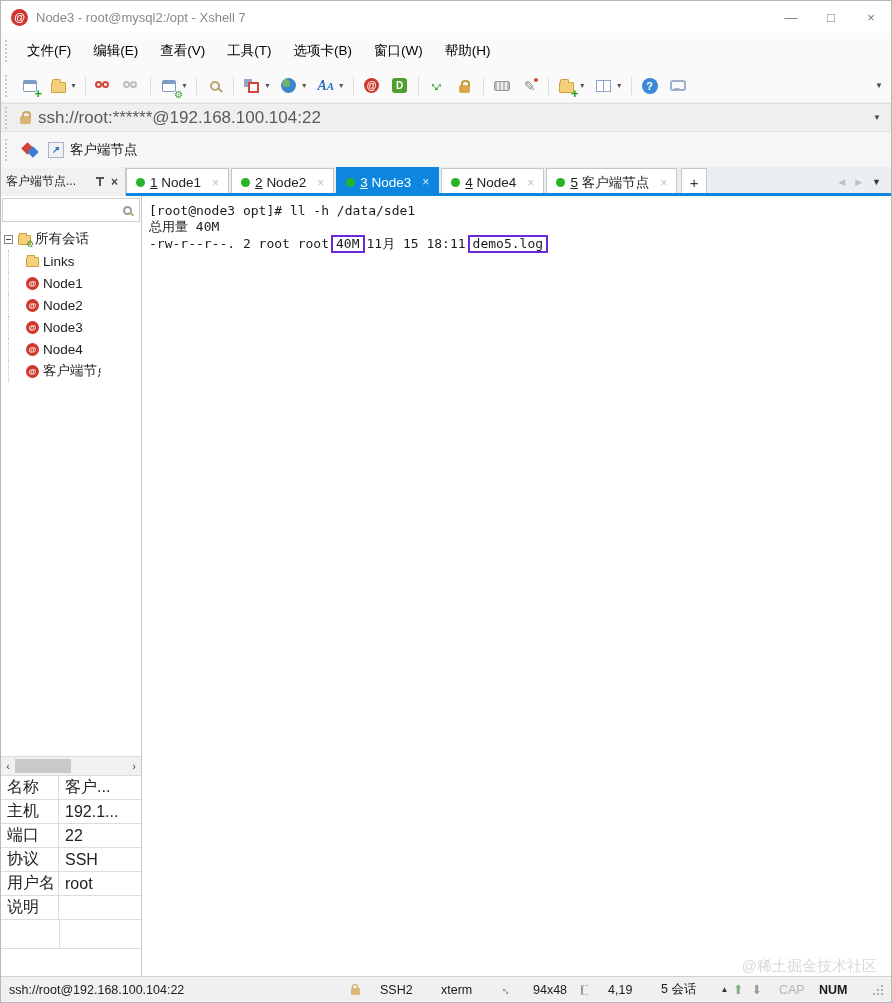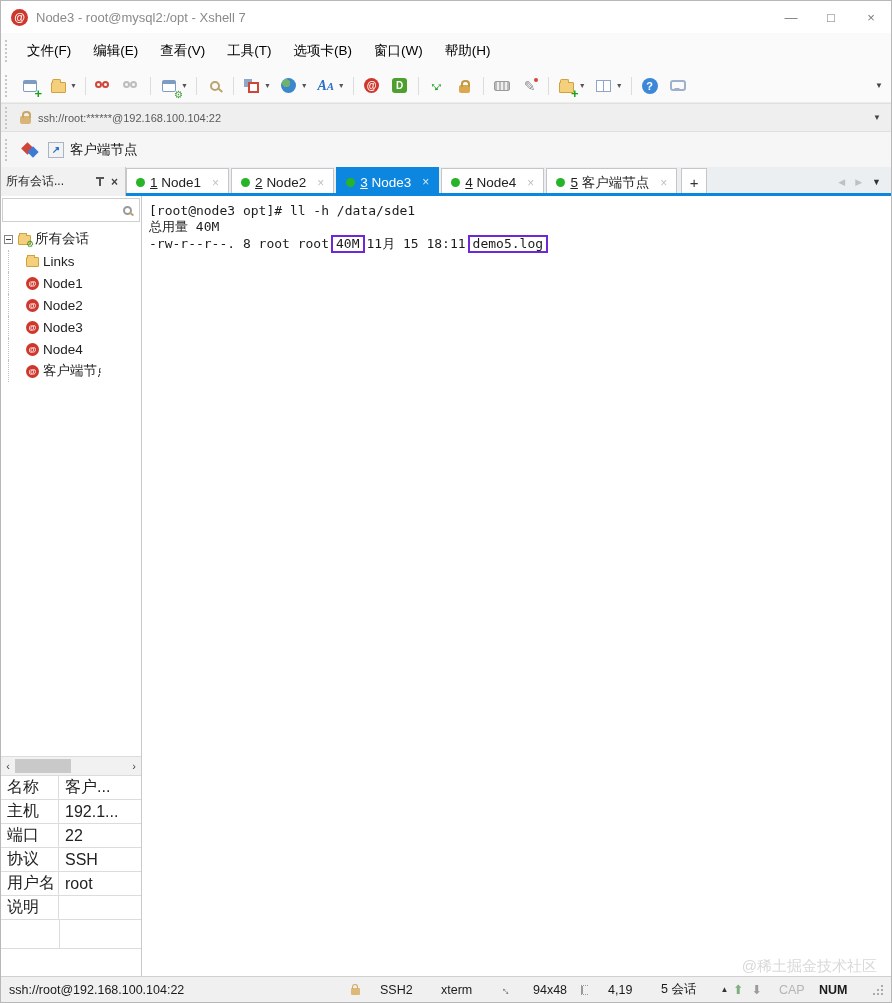--- a/index.html
+++ b/index.html
@@ -98,21 +98,21 @@
              border:3px solid transparent; border-top-color:#9fb0cc; }
   .tb-right { margin-left:auto; padding-right:8px; color:#444; font-size:8px; }
 
   
   .addressbar { height:29px; background:#efefef; border-top:1px solid #e0e0e0;
                 border-bottom:1px solid #e0e0e0; display:flex; align-items:center; flex:none; }
   .addr-lock { width:11px; height:8px; background:#d8b576; border-radius:2px; position:relative;
                margin:4px 7px 0 4px; flex:none; }
   .addr-lock::before { content:""; position:absolute; top:-5px; left:2px; width:5px; height:5px;
                border:2px solid #c9a765; border-bottom:none; border-radius:4px 4px 0 0; }
-  .addr-text { color:#5a5a5a; font-size:11px; flex:1; }
+  .addr-text { color:#5a5a5a; font-size:17px; flex:1; }
   .addr-dd { color:#444; font-size:8px; padding:0 10px; }
 
   
   .quicklaunch { height:35px; background:#f6f6f6; display:flex; align-items:center; flex:none; }
   .flag-ic { width:18px; height:16px; position:relative; margin:0 8px 0 6px; }
   .flag-ic::before { content:""; position:absolute; left:1px; top:2px; width:9px; height:9px;
                background:#d0453a; transform:rotate(45deg); }
   .flag-ic::after { content:""; position:absolute; left:7px; top:6px; width:8px; height:8px;
                background:#3d7bd0; transform:rotate(45deg); }
   .shortcut-ic { width:16px; height:16px; background:#f2f2f2; border:1px solid #aab4c4;
@@ -385,21 +385,21 @@
 
   <div class="quicklaunch">
     <span class="grip"></span>
     <span class="flag-ic"></span>
     <span class="shortcut-ic"></span>
     <span class="ql-label">客户端节点</span>
   </div>
 
   <div class="tabrow">
     <div class="side-header">
-      <span class="side-header-title">所有会话...</span>
+      <span class="side-header-title">客户端节点...</span>
       <span class="pin-ic"></span>
       <span class="side-close">×</span>
     </div>
     <div class="tabs">
       <div class="tab">
         <span class="dot"></span>
         <span><span class="num">1</span> <span>Node1</span></span>
         <span class="close">×</span>
       </div>
       <div class="tab">
@@ -508,21 +508,21 @@
           <span class="prop-key">说明</span>
           <span class="prop-val"></span>
         </div>
         <div class="props-extra"></div>
       </div>
     </div>
 
     <div class="terminal">
       <div class="tline">[root@node3 opt]# ll -h /data/sde1</div>
       <div class="tline">总用量 40M</div>
-      <div class="tline"><span>-rw-r--r--. 8 root root</span><span class="hl-box">40M</span><span>11月 15 18:11</span><span class="hl-box">demo5.log</span></div>
+      <div class="tline"><span>-rw-r--r--. 2 root root</span><span class="hl-box">40M</span><span>11月 15 18:11</span><span class="hl-box">demo5.log</span></div>
       <div class="watermark">@稀土掘金技术社区</div>
     </div>
   </div>
 
   <div class="statusbar">
     <span class="sb-url">ssh://root@192.168.100.104:22</span>
     <span class="sb-item sb-ssh2">
       <span class="sb-lock"></span>
       <span>SSH2</span>
     </span>

